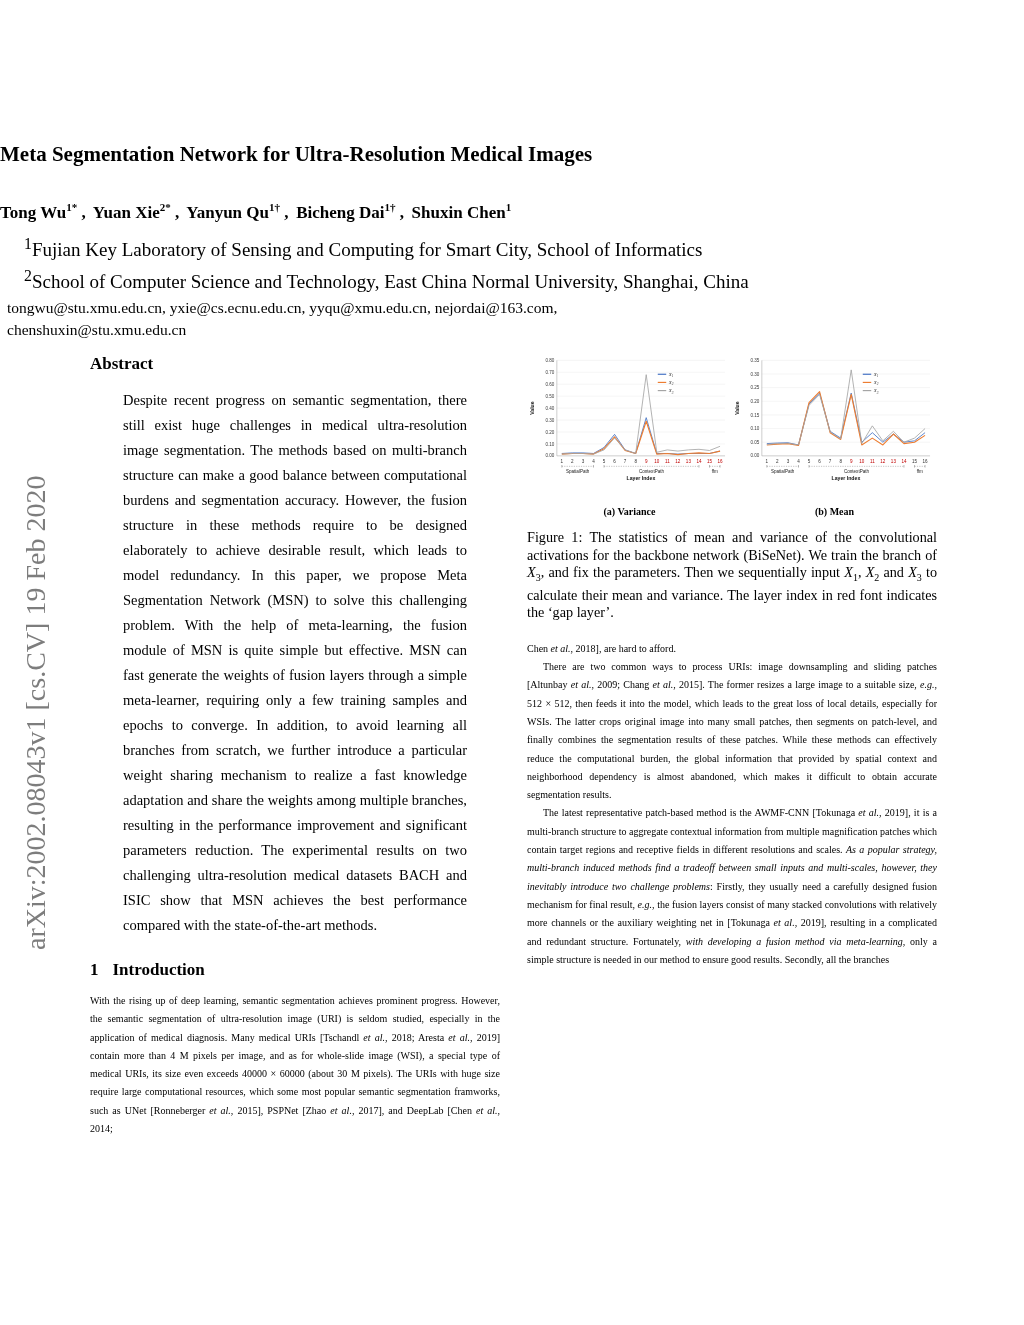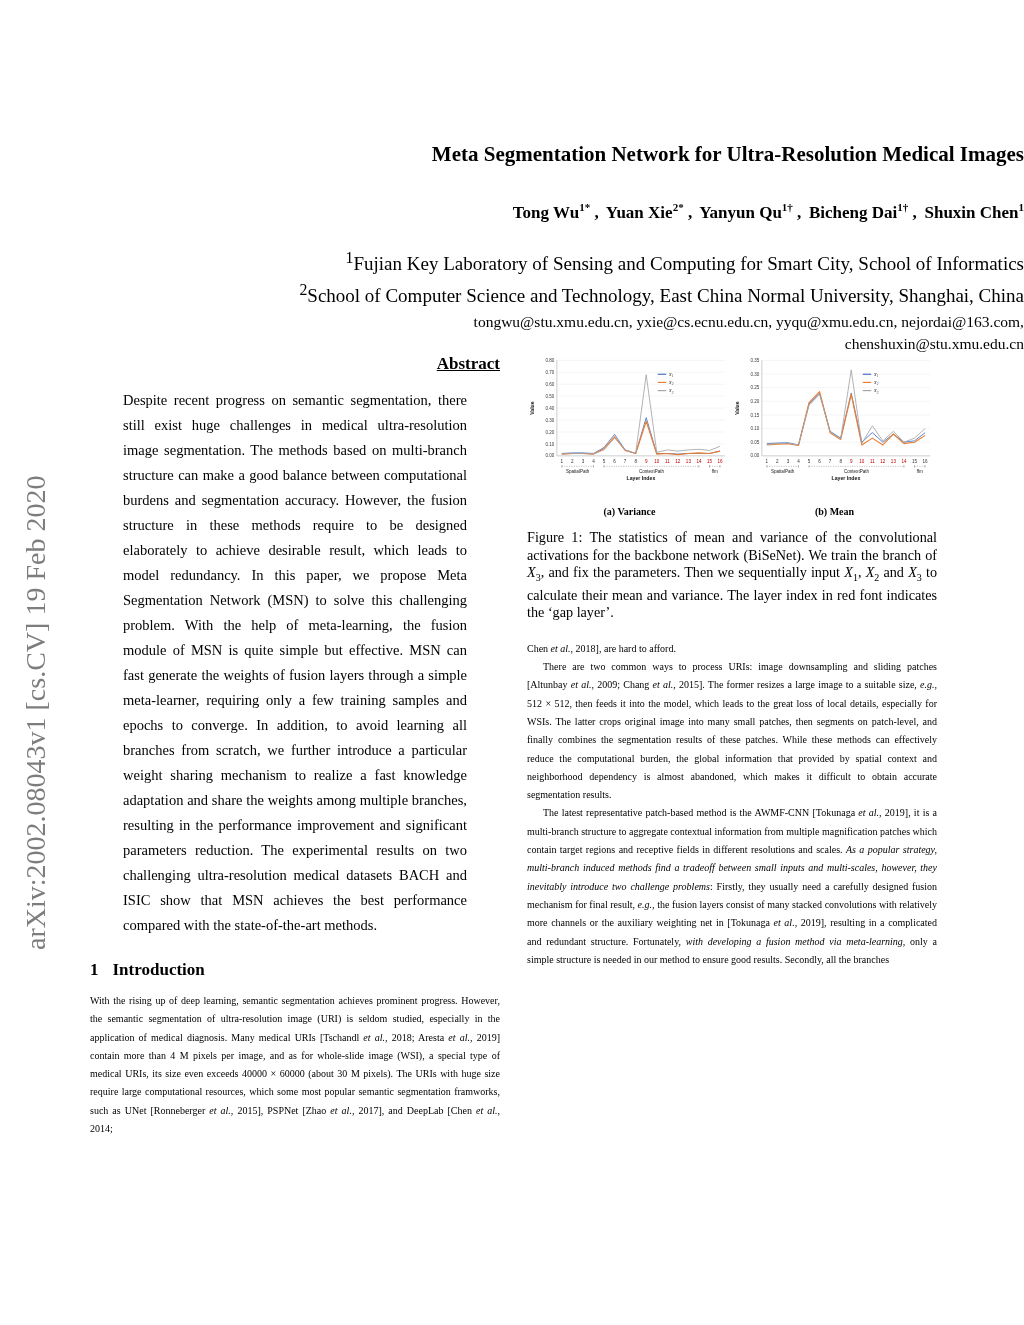--- a/index.html
+++ b/index.html
@@ -2,30 +2,30 @@
 <html><head>
 <meta charset="utf-8">
 <style>
   html,body{margin:0;padding:0;background:#ffffff;}
   .page{position:relative;width:1024px;height:1325px;background:#fff;overflow:hidden;
         font-family:"Liberation Serif", serif;color:#000;}
   .arxiv-banner{position:absolute;left:20px;top:330px;height:620px;
         writing-mode:vertical-rl;transform:rotate(180deg);
         font-size:28px;color:#7d7d7d;white-space:nowrap;
         font-family:"Liberation Serif", serif;}
-  .header{position:absolute;top:142px;left:0;width:1024px;text-align:right;}
+  .header{position:absolute;top:142px;left:0;width:1024px;text-align:left;}
   .paper-title{font-size:21px;font-weight:bold;margin:0 0 34px 0;}
-  .authors{font-size:17px;font-weight:bold;margin-bottom:26px;}
+  .authors{font-size:17px;font-weight:bold;margin-bottom:12px;}
   .authors sup{font-weight:bold;font-size:11px;}
   .affil{font-size:19px;margin-bottom:6px;margin-left:24px;}
   .emails{font-size:15.5px;margin-top:4px;padding-left:7px;}
   .columns{position:absolute;top:352px;left:90px;width:848px;height:838px;
         display:flex;gap:27px;overflow:hidden;}
   .col{width:410px;display:flex;flex-direction:column;}
-  .abstract-heading{font-size:17px;font-weight:bold;text-align:right;margin:2px 0 14px 0;text-decoration:underline;}
+  .abstract-heading{font-size:17px;font-weight:bold;text-align:left;margin:2px 0 14px 0;}
   .abstract-body{font-size:14.5px;line-height:25px;text-align:justify;
         margin:0 0 0 33px;width:344px;}
   .section-heading{font-size:17px;font-weight:bold;margin:22px 0 12px 0;}
   .section-heading .secnum{margin-right:14px;}
   p.body{font-size:10px;line-height:18.3px;text-align:justify;margin:0;}
   p.body.indent{text-indent:16px;}
   .footnote{margin-top:auto;font-size:13.2px;line-height:17px;}
   .footnote-rule{width:112px;border-top:1px solid #000;margin-bottom:5px;}
   .footnote div.fn{text-indent:10px;}
   .footnote sup{font-size:9px;}

